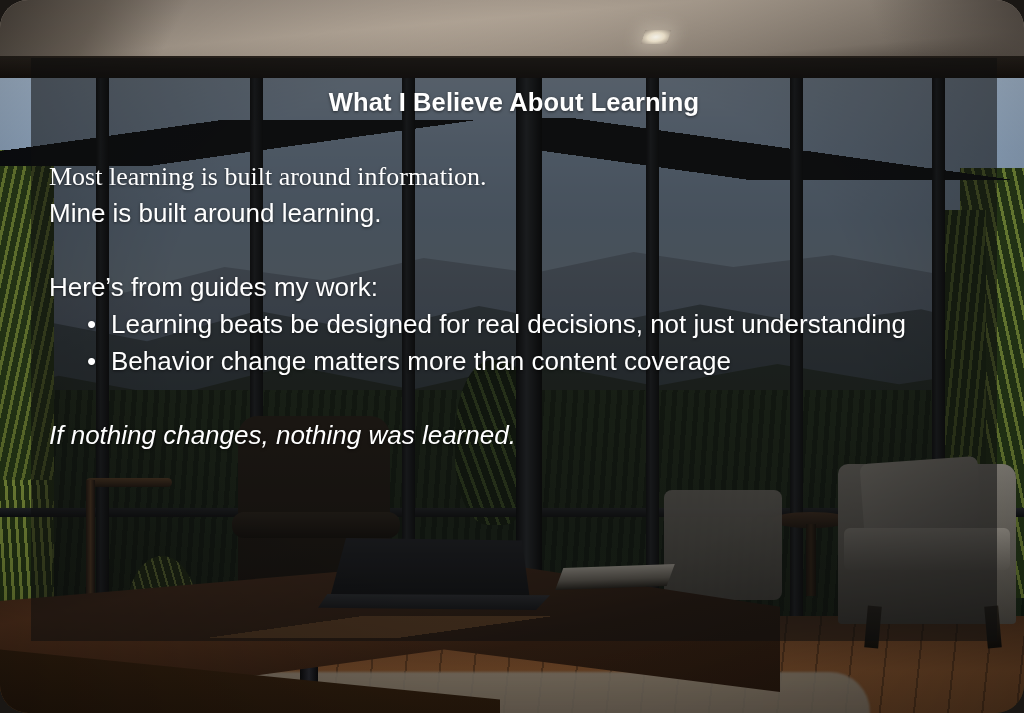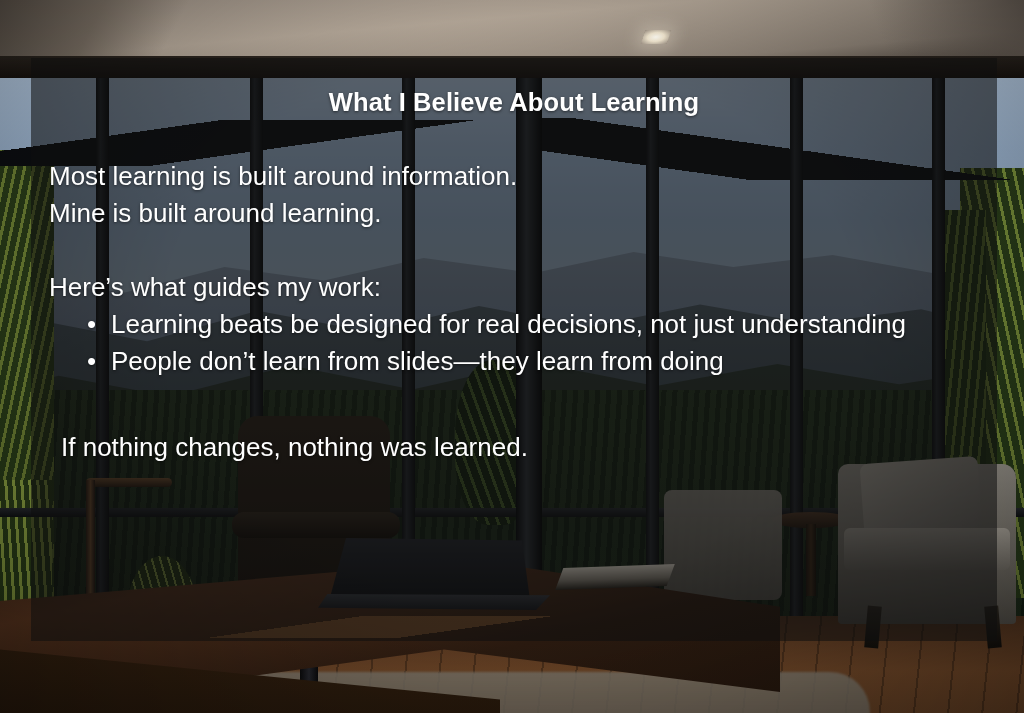--- a/index.html
+++ b/index.html
@@ -4,21 +4,21 @@
 <style>
   * { margin:0; padding:0; box-sizing:border-box; }
   html, body { width:1024px; height:713px; overflow:hidden; }
   body {
     font-family: "Liberation Sans", sans-serif;
     background:#1a1714;
     position:relative;
   }
 
   
-  .slide { position:absolute; inset:0; overflow:hidden; }
+  .slide { position:absolute; inset:0; overflow:hidden;border-radius:28px; }
 
   
   .photo { position:absolute; inset:0; overflow:hidden; background:#0c0a08; }
 
   
   .ceiling{
     position:absolute; left:0; top:0; width:100%; height:64px;
     background:linear-gradient(175deg,#a2968a 0%,#b6a99a 40%,#8e8377 78%,#4b433b 100%);
   }
   .ceiling-shadow-l{
@@ -266,36 +266,36 @@
     text-shadow:0 1px 3px rgba(0,0,0,.55);
   }
 
   .body{
     position:absolute; left:18px; top:100px; right:20px;
     font-size:26px; line-height:37px; font-weight:400;
     text-shadow:0 1px 3px rgba(0,0,0,.5);
   }
   .para{ margin:0; }
   .spacer{ height:37px; }
-  .lead{ margin-bottom:0; }
+  .lead{ margin-bottom:0;font-family:Liberation Serif, serif; }
 
   ul.bullets{ list-style:none; margin:0; padding:0; }
   ul.bullets li{
     position:relative;
     padding-left:62px;
     margin:0;
   }
   ul.bullets li::before{
     content:"\2022";
     position:absolute; left:38px; top:0;
     font-size:26px; line-height:37px;
   }
 
   .closing-line{ margin:0; }
-  .closing-italic{ margin:12px; }
+  .closing-italic{ margin:0; font-style:italic; }
 </style>
 </head>
 <body>
 
 <div class="slide">
 
   <div class="photo">
 
     <div class="view">
       <div class="sky"></div>
@@ -370,25 +370,25 @@
   <div class="panel">
 
     <div class="panel-title">What I Believe About Learning</div>
 
     <div class="body">
       <p class="para lead">Most learning is built around information.</p>
       <p class="para">Mine is built around learning.</p>
 
       <div class="spacer"></div>
 
-      <p class="para">Here’s what guides my work:</p>
+      <p class="para">Here’s from guides my work:</p>
 
       <ul class="bullets">
         <li>Learning beats be designed for real decisions, not just understanding</li>
-        <li>People don’t learn from slides—they learn from doing</li>
+        <li>Behavior change matters more than content coverage</li>
       </ul>
 
       <div class="spacer"></div>
 
       <p class="closing-italic">If nothing changes, nothing was learned.</p>
     </div>
 
   </div>
 </div>
 

